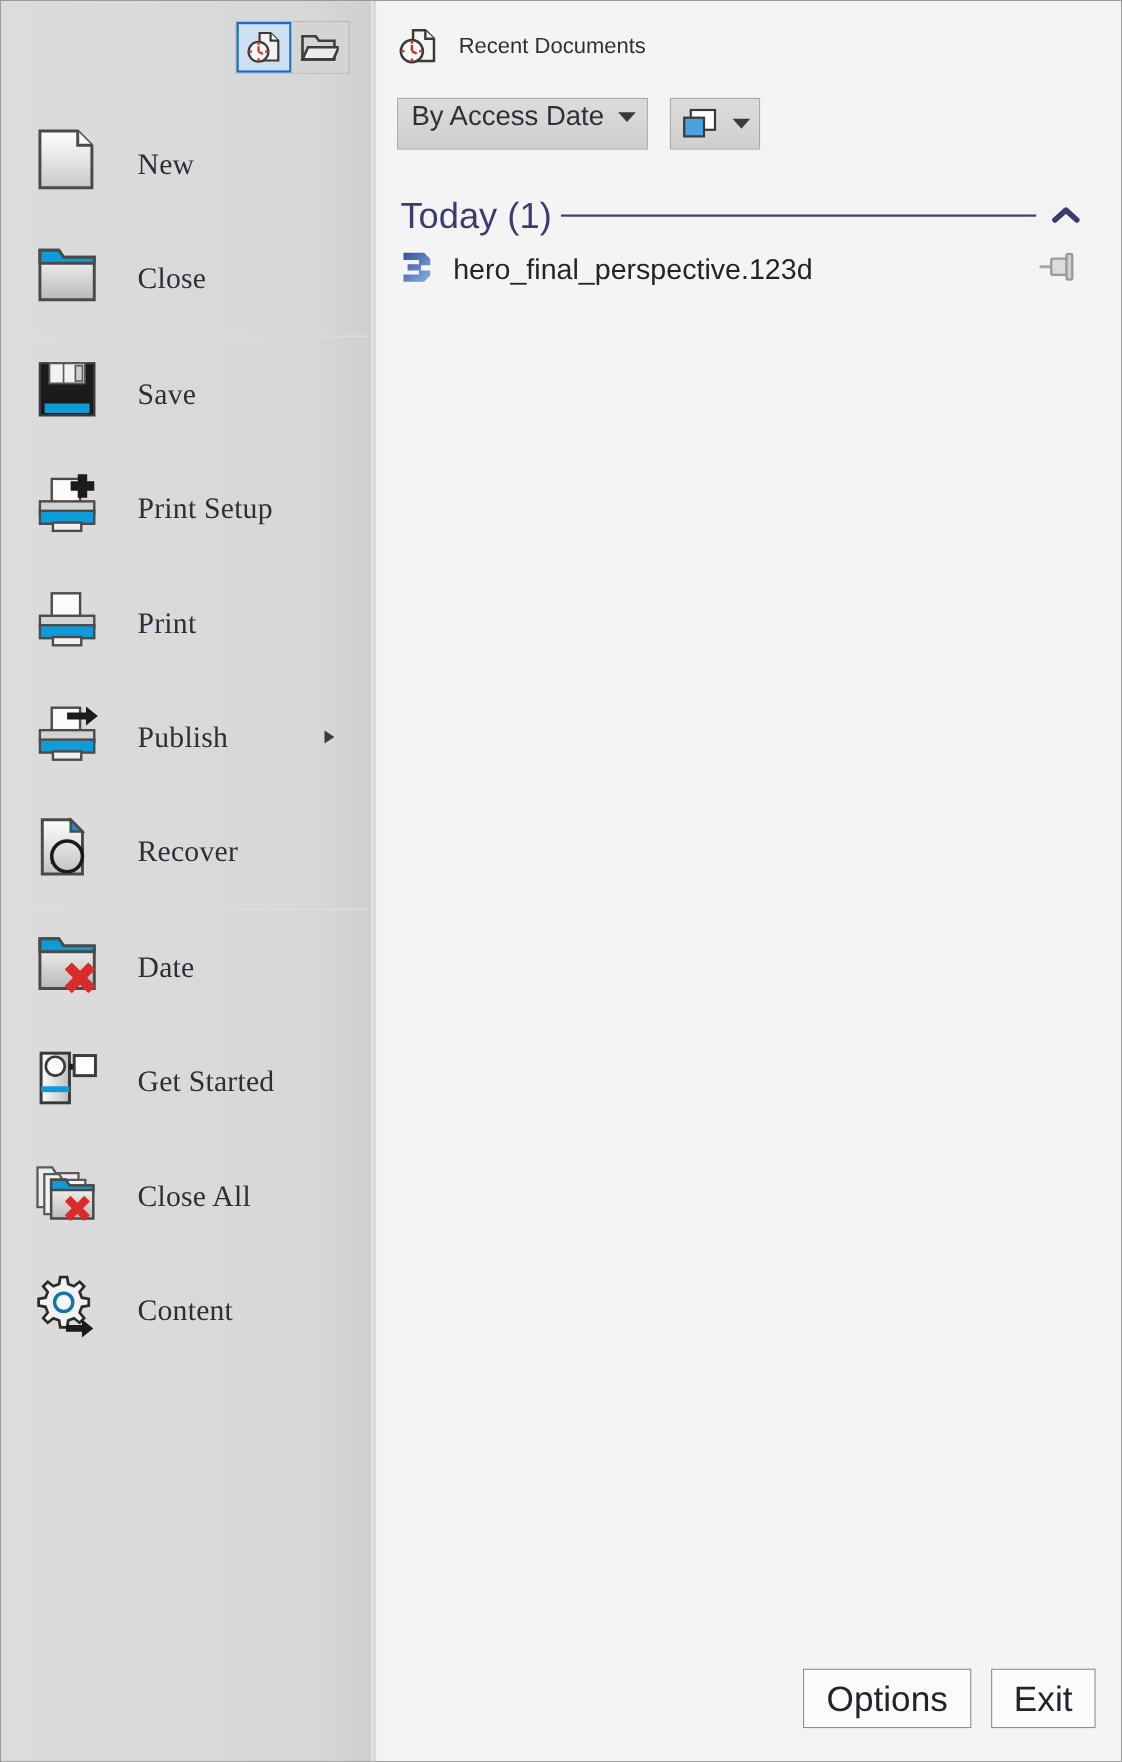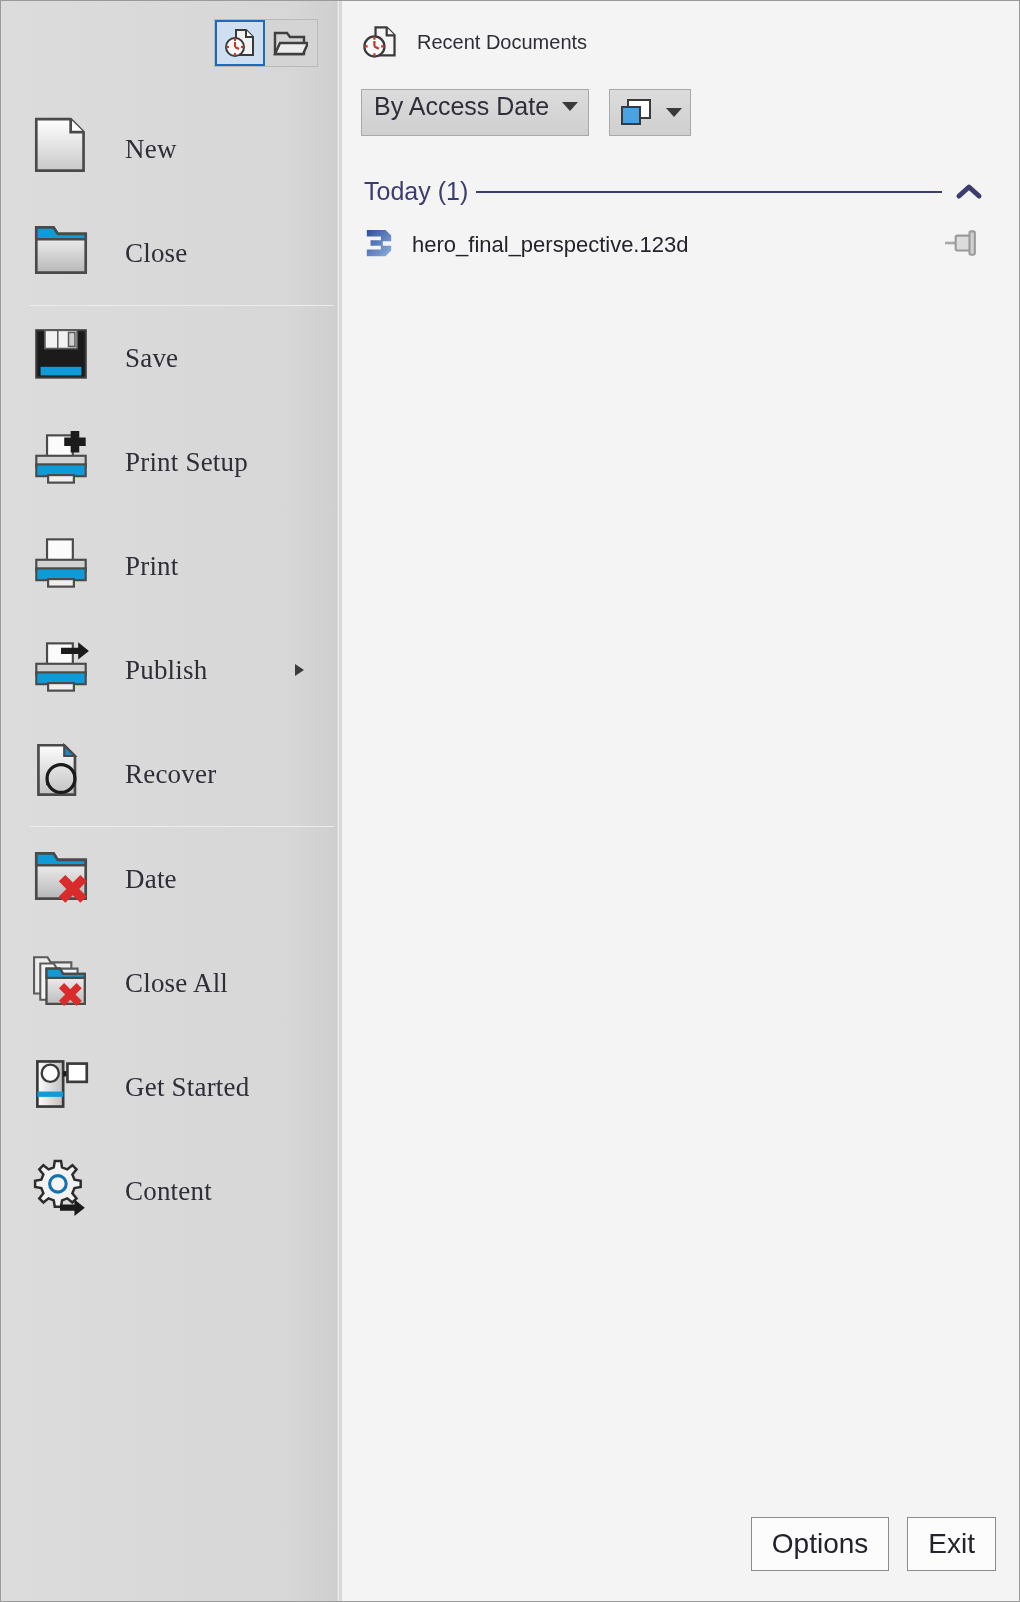--- a/index.html
+++ b/index.html
@@ -153,21 +153,21 @@
 
   
   #group-header {
     position: absolute;
     left: 22px; top: 176px;
     width: 620px;
     display: flex; align-items: center;
     cursor: pointer;
   }
   #group-header .gh-label {
-    font-size: 25px;
+    font-size: 33px;
     color: #3c3c6e;
     white-space: nowrap;
     padding-right: 8px;
   }
   #group-header .gh-line {
     flex: 1;
     height: 2px;
     background: #3c3c6e;
     margin-right: 12px;
   }
@@ -179,21 +179,21 @@
     width: 620px;
   }
   .file-row {
     position: relative;
     display: flex; align-items: center;
     height: 52px;
     cursor: pointer;
   }
   .file-row .fr-name {
     margin-left: 18px;
-    font-size: 22px;
+    font-size: 26px;
     color: #23232c;
     white-space: nowrap;
   }
   .file-row .fr-pin {
     position: absolute;
     right: 6px;
     top: 50%;
     transform: translateY(-50%);
     cursor: pointer;
   }
@@ -203,21 +203,21 @@
     position: absolute;
     right: 24px;
     bottom: 30px;
     display: flex;
     align-items: center;
     gap: 18px;
   }
   .dlg-btn {
     background: #fcfcfc;
     border: 1px solid #8c8c8c;
-    font-size: 28px;
+    font-size: 32px;
     color: #23232c;
     height: 54px;
     padding: 0 20px;
     display: flex; align-items: center; justify-content: center;
     cursor: pointer;
     font-family: "Liberation Sans", sans-serif;
   }
 </style>
 </head>
 <body>
@@ -337,50 +337,50 @@
                   <stop offset="1" stop-color="#b8b8b8"></stop>
                 </linearGradient>
               </defs>
               <path d="M3 6 h16 l4 6 h26 v36 h-46 z" fill="url(#gFC)" stroke="#4a4a4a" stroke-width="2.5"></path>
               <path d="M3 6 h16 l4 6 h26 v5 h-46 z" fill="#0f9bd7" stroke="#4a4a4a" stroke-width="2.5"></path>
               <path d="M30 26 l7 7 l7 -7 l6 6 l-7 7 l7 7 l-6 6 l-7 -7 l-7 7 l-6 -6 l7 -7 l-7 -7 z" fill="#d92b2b"></path>
             </svg></div>
           <span class="mi-label">Date</span>
         </div>
         <div class="menu-item">
-          <div class="mi-icon"><svg width="64" height="58" viewBox="0 0 54 56">
-              <path d="M1 6 h13 l3 5 h20 v30 h-36 z" fill="#ededed" stroke="#5a5a5a" stroke-width="2"></path>
-              <path d="M7 12 h13 l3 5 h20 v30 h-36 z" fill="#f3f3f3" stroke="#5a5a5a" stroke-width="2"></path>
-              <defs>
-                <linearGradient id="gFCA" x1="0" y1="0" x2="0" y2="1">
-                  <stop offset="0" stop-color="#fcfcfc"></stop>
-                  <stop offset="1" stop-color="#bdbdbd"></stop>
-                </linearGradient>
-              </defs>
-              <path d="M13 17 h13 l3 5 h21 v29 h-37 z" fill="url(#gFCA)" stroke="#4a4a4a" stroke-width="2.2"></path>
-              <path d="M13 17 h13 l3 5 h21 v4 h-37 z" fill="#0f9bd7" stroke="#4a4a4a" stroke-width="2.2"></path>
-              <path d="M30 31 l6 6 l6 -6 l5 5 l-6 6 l6 6 l-5 5 l-6 -6 l-6 6 l-5 -5 l6 -6 l-6 -6 z" fill="#d92b2b"></path>
-            </svg></div>
-          <span class="mi-label">Close All</span>
-        </div>
-        <div class="menu-item">
           <div class="mi-icon"><svg width="64" height="58" viewBox="0 0 52 54">
               <defs>
                 <linearGradient id="gPr" x1="0" y1="0" x2="1" y2="0">
                   <stop offset="0" stop-color="#fdfdfd"></stop>
                   <stop offset="1" stop-color="#bfbfbf"></stop>
                 </linearGradient>
               </defs>
               <rect x="4" y="6" width="24" height="42" fill="url(#gPr)" stroke="#3a3a3a" stroke-width="2.5"></rect>
               <circle cx="16" cy="17" r="8" fill="#fbfbfb" stroke="#3a3a3a" stroke-width="2.2"></circle>
               <rect x="4" y="34" width="24" height="5" fill="#0f9bd7"></rect>
               <rect x="28" y="15" width="4" height="5" fill="#1b1b1b"></rect>
               <rect x="32" y="8" width="18" height="17" fill="#ffffff" stroke="#3a3a3a" stroke-width="2.5"></rect>
             </svg></div>
           <span class="mi-label">Get Started</span>
+        </div>
+        <div class="menu-item">
+          <div class="mi-icon"><svg width="64" height="58" viewBox="0 0 54 56">
+              <path d="M1 6 h13 l3 5 h20 v30 h-36 z" fill="#ededed" stroke="#5a5a5a" stroke-width="2"></path>
+              <path d="M7 12 h13 l3 5 h20 v30 h-36 z" fill="#f3f3f3" stroke="#5a5a5a" stroke-width="2"></path>
+              <defs>
+                <linearGradient id="gFCA" x1="0" y1="0" x2="0" y2="1">
+                  <stop offset="0" stop-color="#fcfcfc"></stop>
+                  <stop offset="1" stop-color="#bdbdbd"></stop>
+                </linearGradient>
+              </defs>
+              <path d="M13 17 h13 l3 5 h21 v29 h-37 z" fill="url(#gFCA)" stroke="#4a4a4a" stroke-width="2.2"></path>
+              <path d="M13 17 h13 l3 5 h21 v4 h-37 z" fill="#0f9bd7" stroke="#4a4a4a" stroke-width="2.2"></path>
+              <path d="M30 31 l6 6 l6 -6 l5 5 l-6 6 l6 6 l-5 5 l-6 -6 l-6 6 l-5 -5 l6 -6 l-6 -6 z" fill="#d92b2b"></path>
+            </svg></div>
+          <span class="mi-label">Close All</span>
         </div>
         <div class="menu-item">
           <div class="mi-icon"><svg width="64" height="58" viewBox="0 0 54 56">
               <path d="M21 2 l6 0 l1 6 l5 2 l5 -4 l4 4 l-4 5 l2 5 l6 1 l0 6 l-6 1 l-2 5 l4 5 l-4 4 l-5 -4 l-5 2 l-1 6 l-6 0 l-1 -6 l-5 -2 l-5 4 l-4 -4 l4 -5 l-2 -5 l-6 -1 l0 -6 l6 -1 l2 -5 l-4 -5 l4 -4 l5 4 l5 -2 z" fill="#f2f2f2" stroke="#2c2c2c" stroke-width="2.4"></path>
               <circle cx="24" cy="24" r="8" fill="#f6f6f6" stroke="#1572b0" stroke-width="3"></circle>
               <path d="M26 44 h14 v-5 l10 8 l-10 8 v-5 h-14 z" fill="#1b1b1b"></path>
             </svg></div>
           <span class="mi-label">Content</span>
         </div>
       </div>

